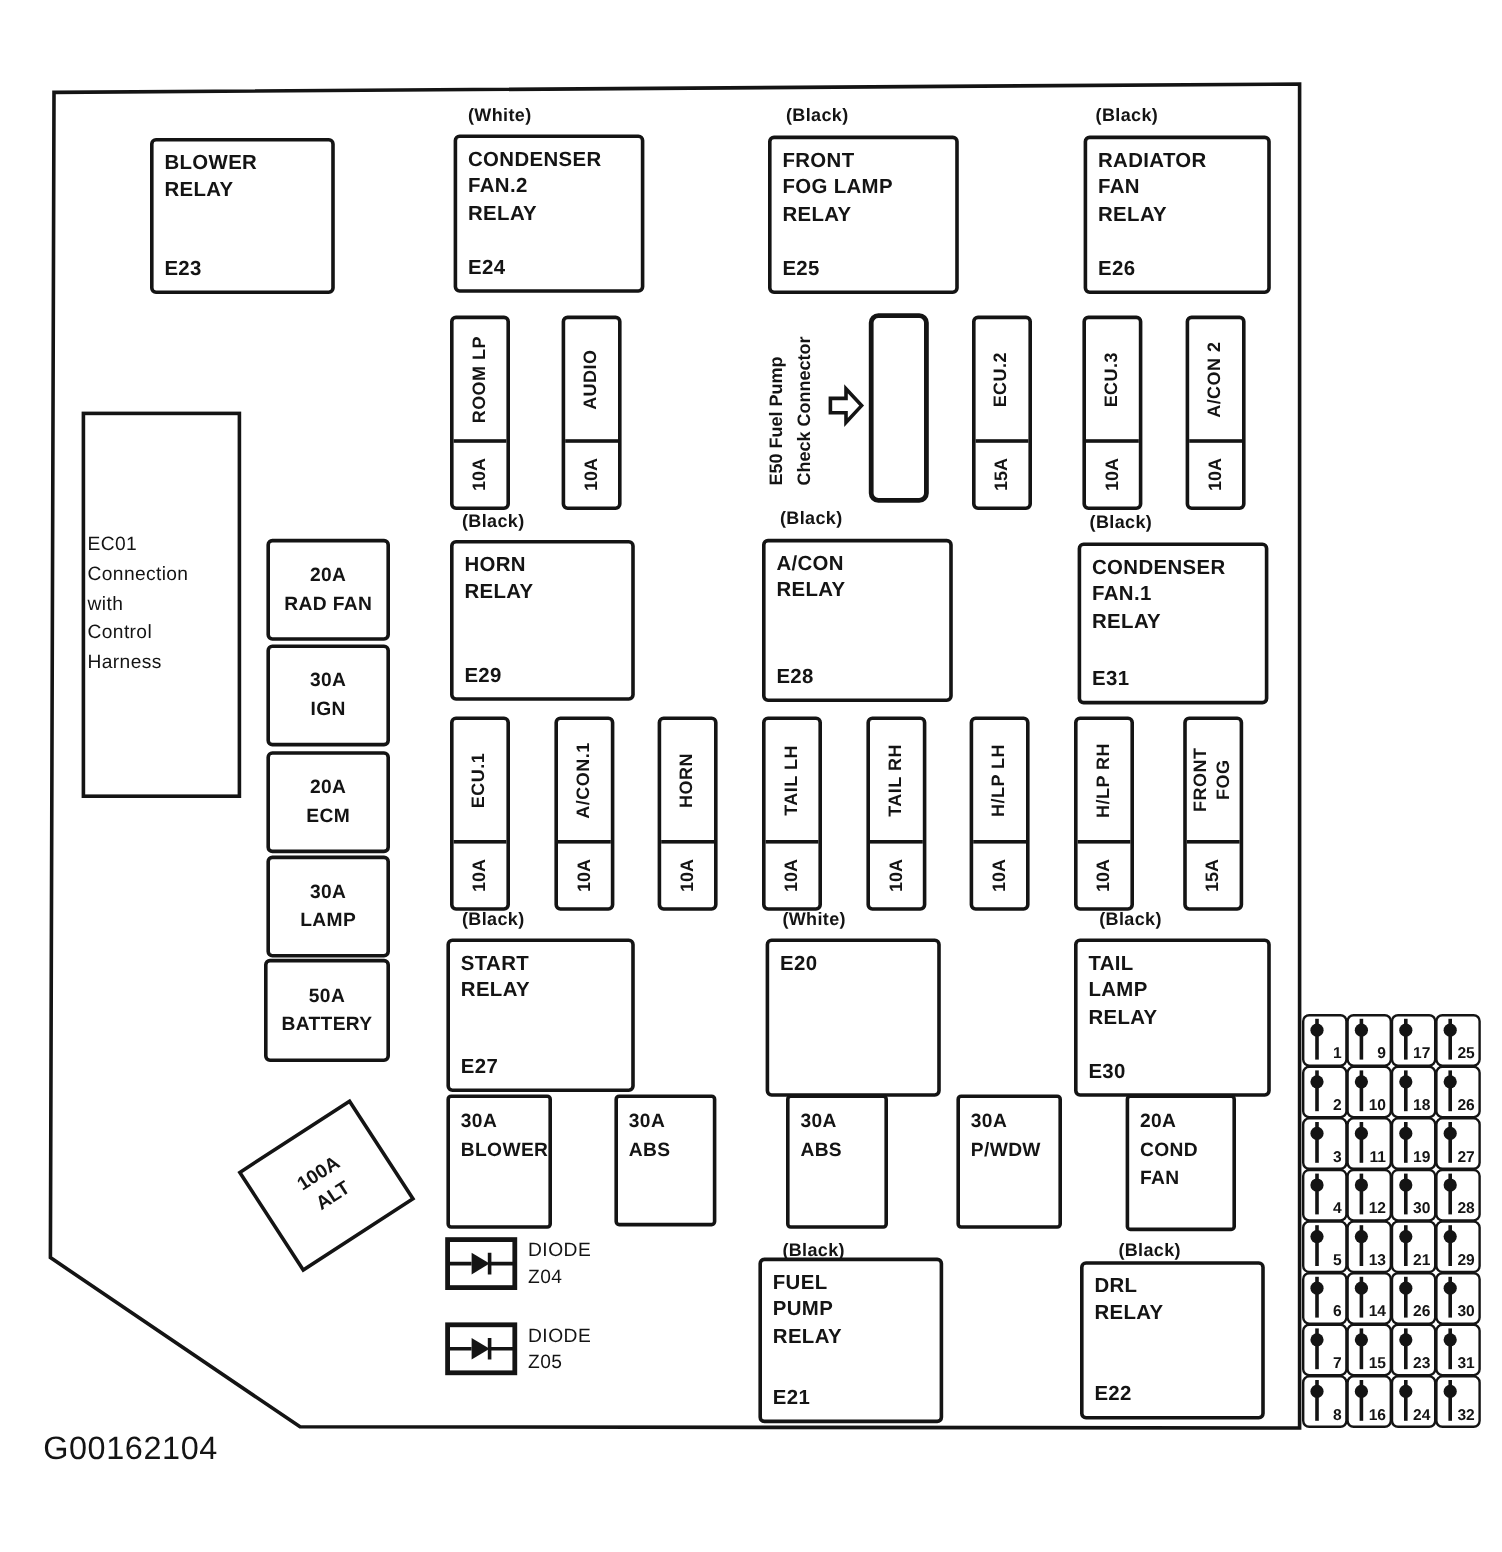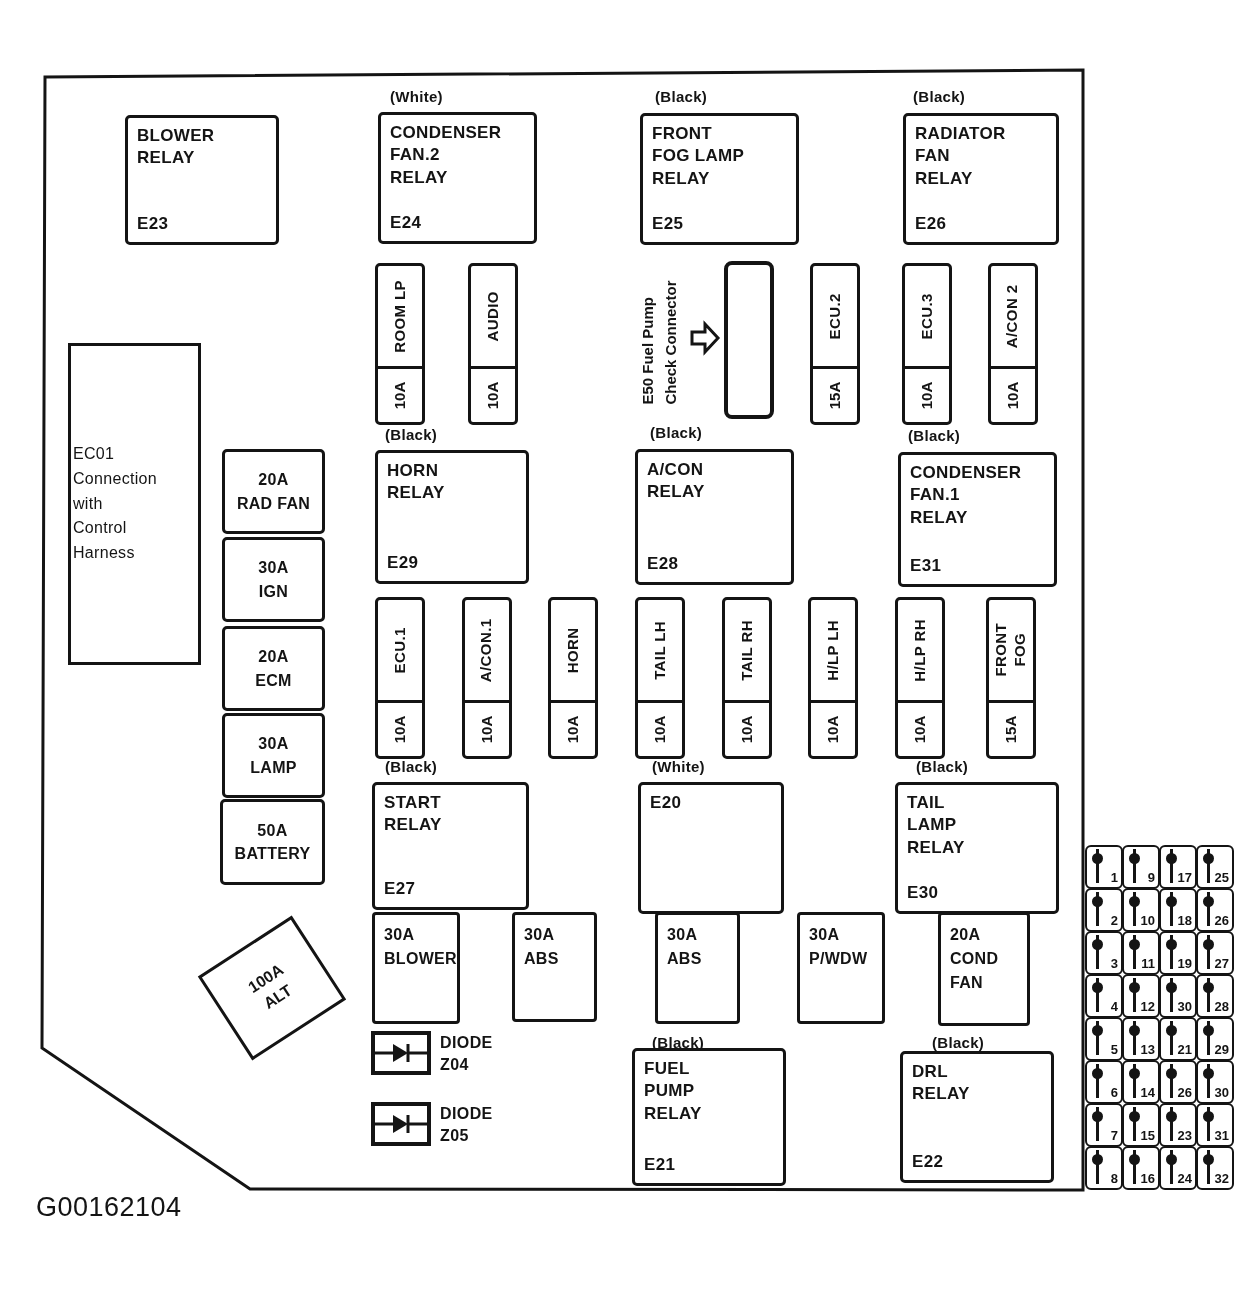--- a/index.html
+++ b/index.html
@@ -27,21 +27,21 @@
   .bfuse{position:absolute;border:3px solid #141414;border-radius:4px;background:#fff;
          padding:8px 9px;font-weight:700;font-size:16px;line-height:1.5;letter-spacing:.3px}
   .alt{position:absolute;left:216px;top:938px;width:106px;height:94px;border:3px solid #141414;
        transform:rotate(-33deg);display:flex;align-items:center;justify-content:center;
        text-align:center;font-weight:700;font-size:16px;line-height:1.35}
   .e50label{position:absolute;left:620px;top:262px;width:78px;height:160px;
             display:flex;align-items:center;justify-content:center}
   .e50label span{transform:rotate(-90deg);white-space:pre;font-weight:700;font-size:15px;line-height:1.5}
   .e50box{position:absolute;left:724px;top:261px;width:50px;height:158px;border:4px solid #141414;
           border-radius:8px;background:#fff;box-sizing:border-box}
-  .diode-label{position:absolute;font-weight:700;font-size:16px;line-height:1.4;letter-spacing:.4px}
+  .diode-label{position:absolute;font-weight:400;font-size:16px;line-height:1.4;letter-spacing:.4px}
   .jtitle{position:absolute;left:1092px;top:760px;font-weight:700;font-size:16px;
           line-height:1.45;letter-spacing:.6px}
   .jgrid{position:absolute;left:1086px;top:846px;display:grid;
          grid-template-columns:repeat(4,37px);grid-auto-rows:43px}
   .jcell{position:relative;border:2px solid #141414;border-radius:6px;background:#fff;margin:-1px 0 0 -1px}
   .jpin{position:absolute;left:9px;top:2px;width:3px;height:34px;background:#141414}
   .jpin::after{content:"";position:absolute;left:-4px;top:4px;width:11px;height:11px;
                border-radius:50%;background:#141414}
   .jnum{position:absolute;right:3px;bottom:2px;font-weight:700;font-size:13px}
   .figid{position:absolute;left:36px;top:1192px;font-size:27px;letter-spacing:.5px;font-weight:400}

